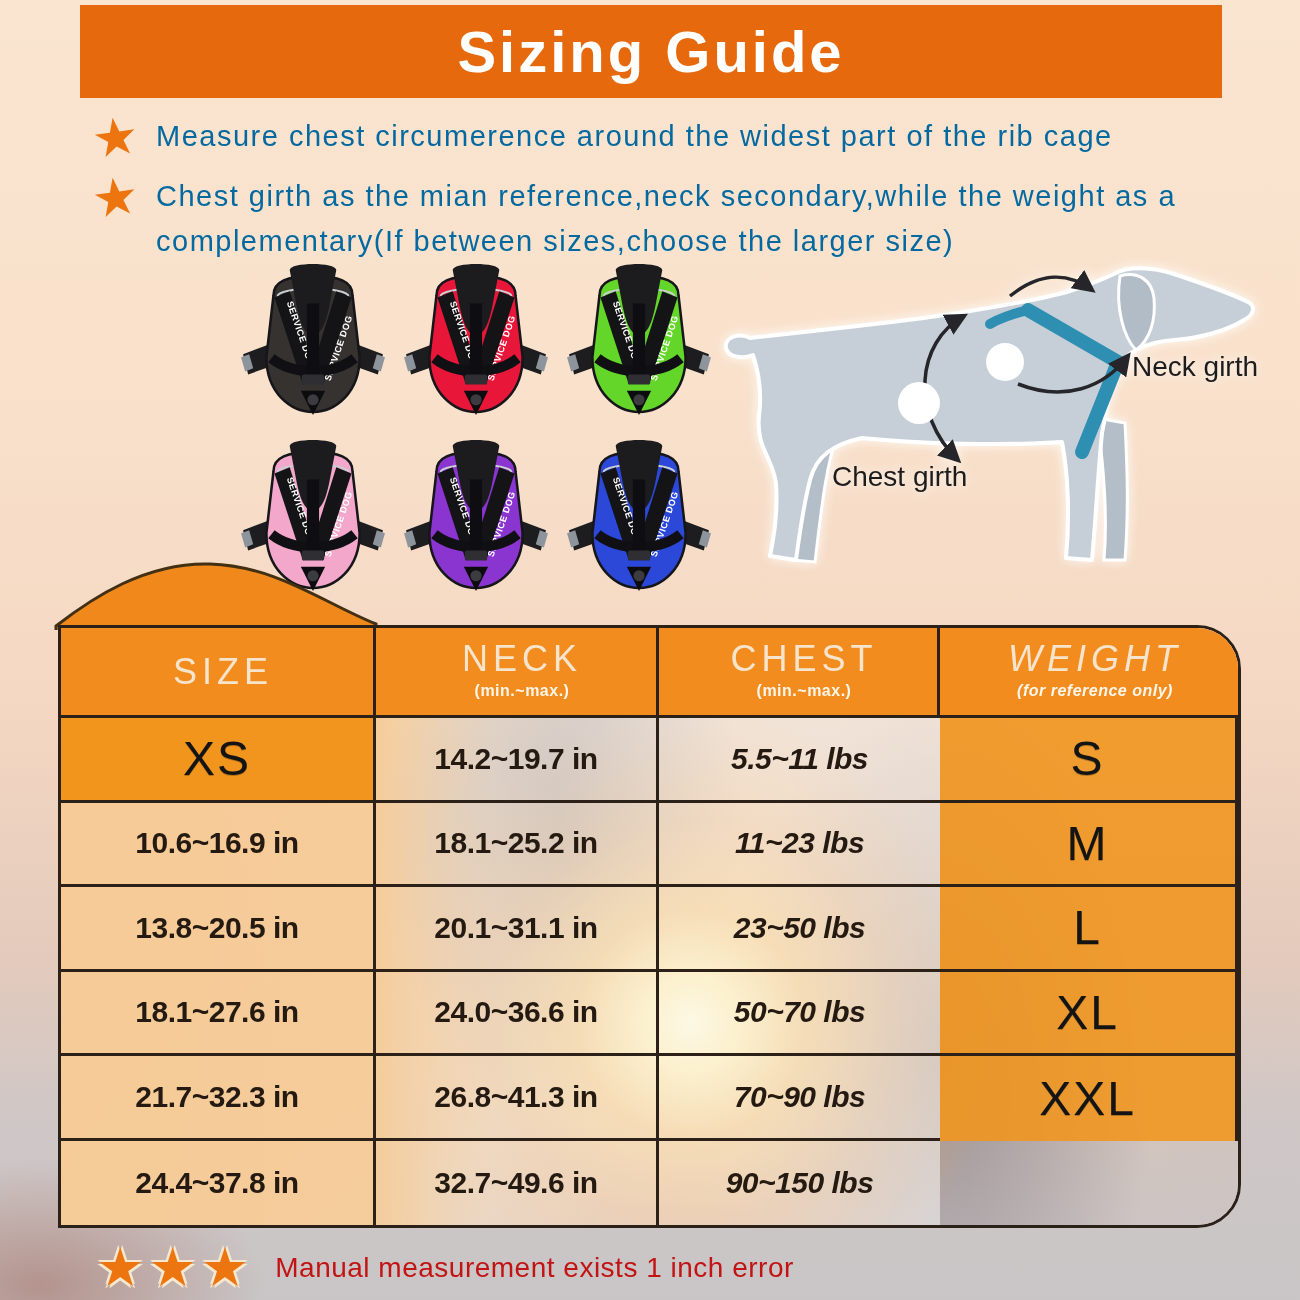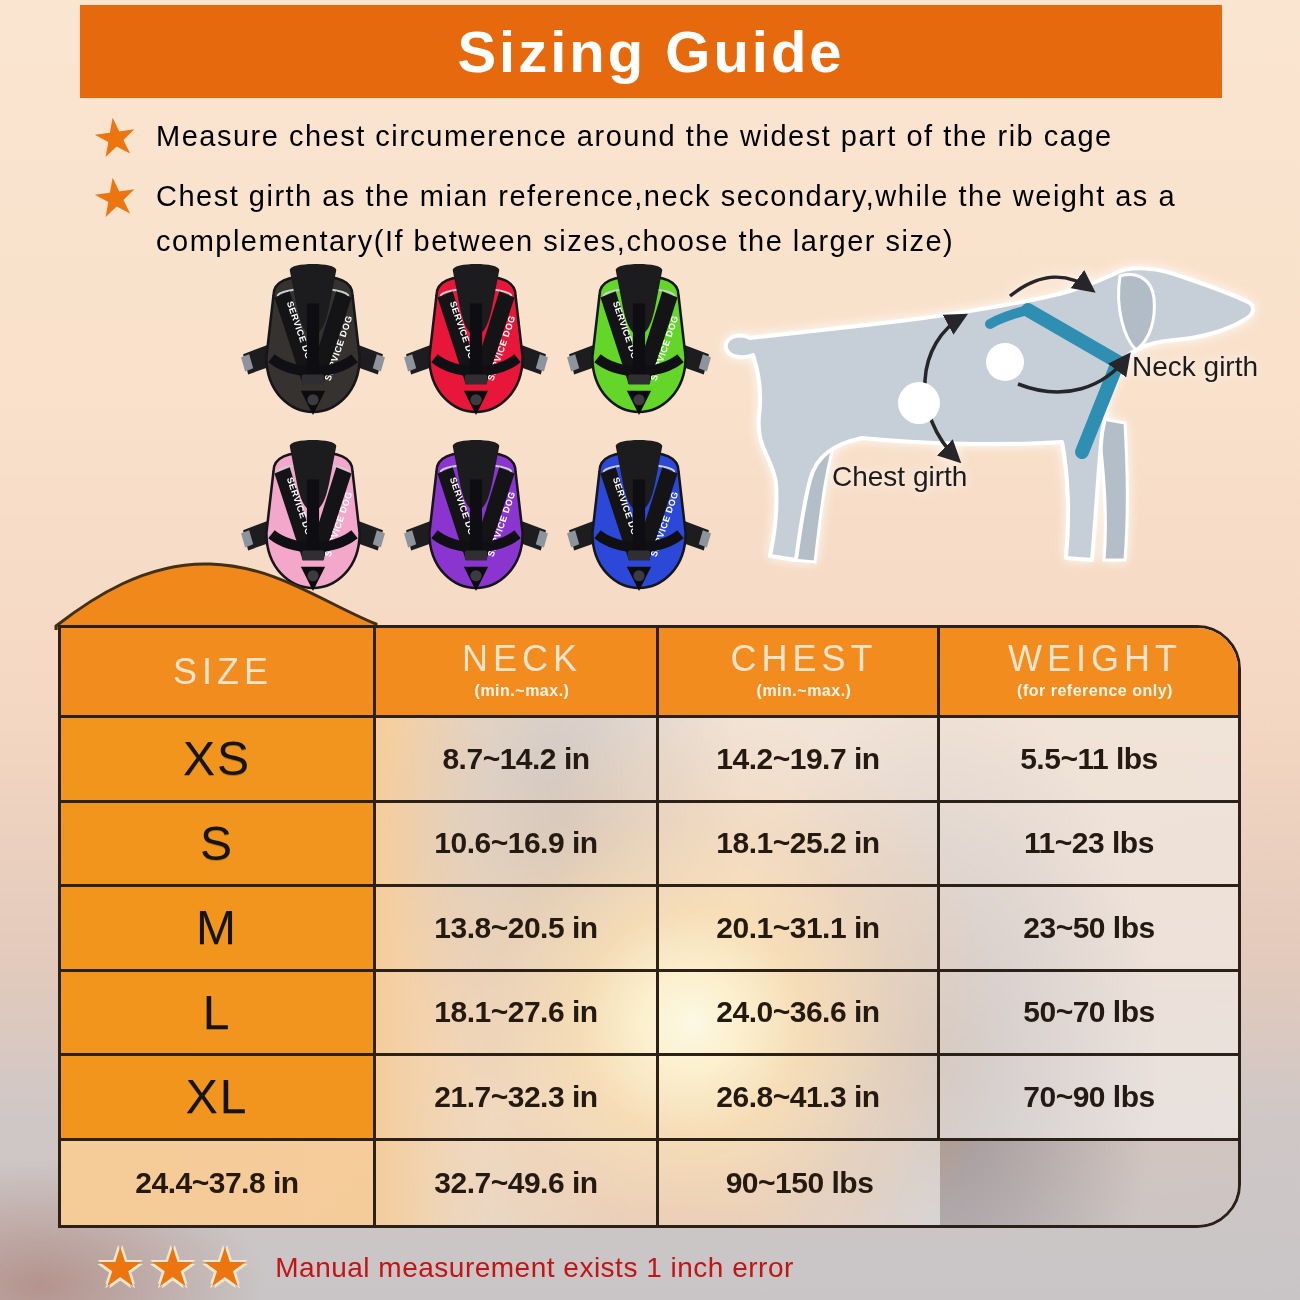--- a/index.html
+++ b/index.html
@@ -27,21 +27,21 @@
   
   .notes{left:92px; top:112px; width:1140px;}
   .note-row{display:flex;align-items:flex-start;margin-bottom:12px;}
   .bullet-star{
     width:62px;flex:0 0 62px;
     font-size:52px;line-height:48px;color:var(--star,#ed750f);
     transform:rotate(-8deg);
   }
   .note-text{
     margin:2px 0 0 2px;max-width:1075px;
-    font-size:29px;line-height:45px;letter-spacing:1.5px;color:#000000;
+    font-size:29px;line-height:45px;letter-spacing:1.5px;color:#0369a1;
   }
 
   
   .harness-grid{
     left:234px; top:260px; width:492px; height:356px;
     display:grid;
     grid-template-columns:158px 168px 158px;
     grid-template-rows:176px 176px;
     justify-items:center;align-items:start;
   }
@@ -74,21 +74,21 @@
       radial-gradient(ellipse 300px 520px at 880px 430px, rgba(100,96,112,0.5), rgba(0,0,0,0) 72%),
       radial-gradient(ellipse 340px 260px at 620px 620px, rgba(190,90,40,0.45), rgba(0,0,0,0) 75%),
       linear-gradient(90deg, rgba(242,146,28,0.95) 0px, rgba(242,146,28,0.9) 312px, rgba(244,170,80,0.35) 430px, rgba(244,205,160,0.15) 580px, rgba(225,200,185,0.12) 100%),
       linear-gradient(180deg,#e9cbb0 0%,#dcc4b5 55%,#c9c4c5 100%);
   }
   .cell{
     position:relative;z-index:1;
     display:flex;flex-direction:column;align-items:center;justify-content:center;
     border-right:3px solid #2b2118;border-bottom:3px solid #2b2118;
   }
-  .cell.last-col{border-right:none;}
+  .cell.last-col{border-right:none;font-style:italic;}
   .cell.last-row{border-bottom:none;}
   .th{background:var(--table_header,#f28c1e);padding-left:12px;}
   .th .t-title{color:#f6e4cc;font-size:36px;letter-spacing:5px;line-height:38px;}
   .th .t-sub{color:#fdf6ea;font-size:16px;font-weight:bold;letter-spacing:0.5px;line-height:25px;}
   .td-size{
     background:rgba(241,149,28,0.88);
     font-size:48px;color:#141414;letter-spacing:2px;
     text-shadow:0 1px 0 rgba(0,0,0,0.25);
   }
   .td-data{
@@ -345,21 +345,20 @@
   <div class="cell th">
     <span class="t-title">CHEST</span>
     <span class="t-sub">(min.~max.)</span>
   </div>
   <div class="cell th last-col">
     <span class="t-title">WEIGHT</span>
     <span class="t-sub">(for reference only)</span>
   </div>
 
   <div class="cell td-size">XS</div>
-  <div class="cell td-data">8.7~14.2 in</div>
   <div class="cell td-data">14.2~19.7 in</div>
   <div class="cell td-data last-col">5.5~11 lbs</div>
 
   <div class="cell td-size">S</div>
   <div class="cell td-data">10.6~16.9 in</div>
   <div class="cell td-data">18.1~25.2 in</div>
   <div class="cell td-data last-col">11~23 lbs</div>
 
   <div class="cell td-size">M</div>
   <div class="cell td-data">13.8~20.5 in</div>
@@ -369,20 +368,21 @@
   <div class="cell td-size">L</div>
   <div class="cell td-data">18.1~27.6 in</div>
   <div class="cell td-data">24.0~36.6 in</div>
   <div class="cell td-data last-col">50~70 lbs</div>
 
   <div class="cell td-size">XL</div>
   <div class="cell td-data">21.7~32.3 in</div>
   <div class="cell td-data">26.8~41.3 in</div>
   <div class="cell td-data last-col">70~90 lbs</div>
 
+  <div class="cell td-size last-row">XXL</div>
   <div class="cell td-data last-row">24.4~37.8 in</div>
   <div class="cell td-data last-row">32.7~49.6 in</div>
   <div class="cell td-data last-row last-col">90~150 lbs</div>
 </div>
 
 <div class="abs footer">
   <span class="stars">★★★</span>
   <span class="note">Manual measurement exists 1 inch error</span>
 </div>
 

